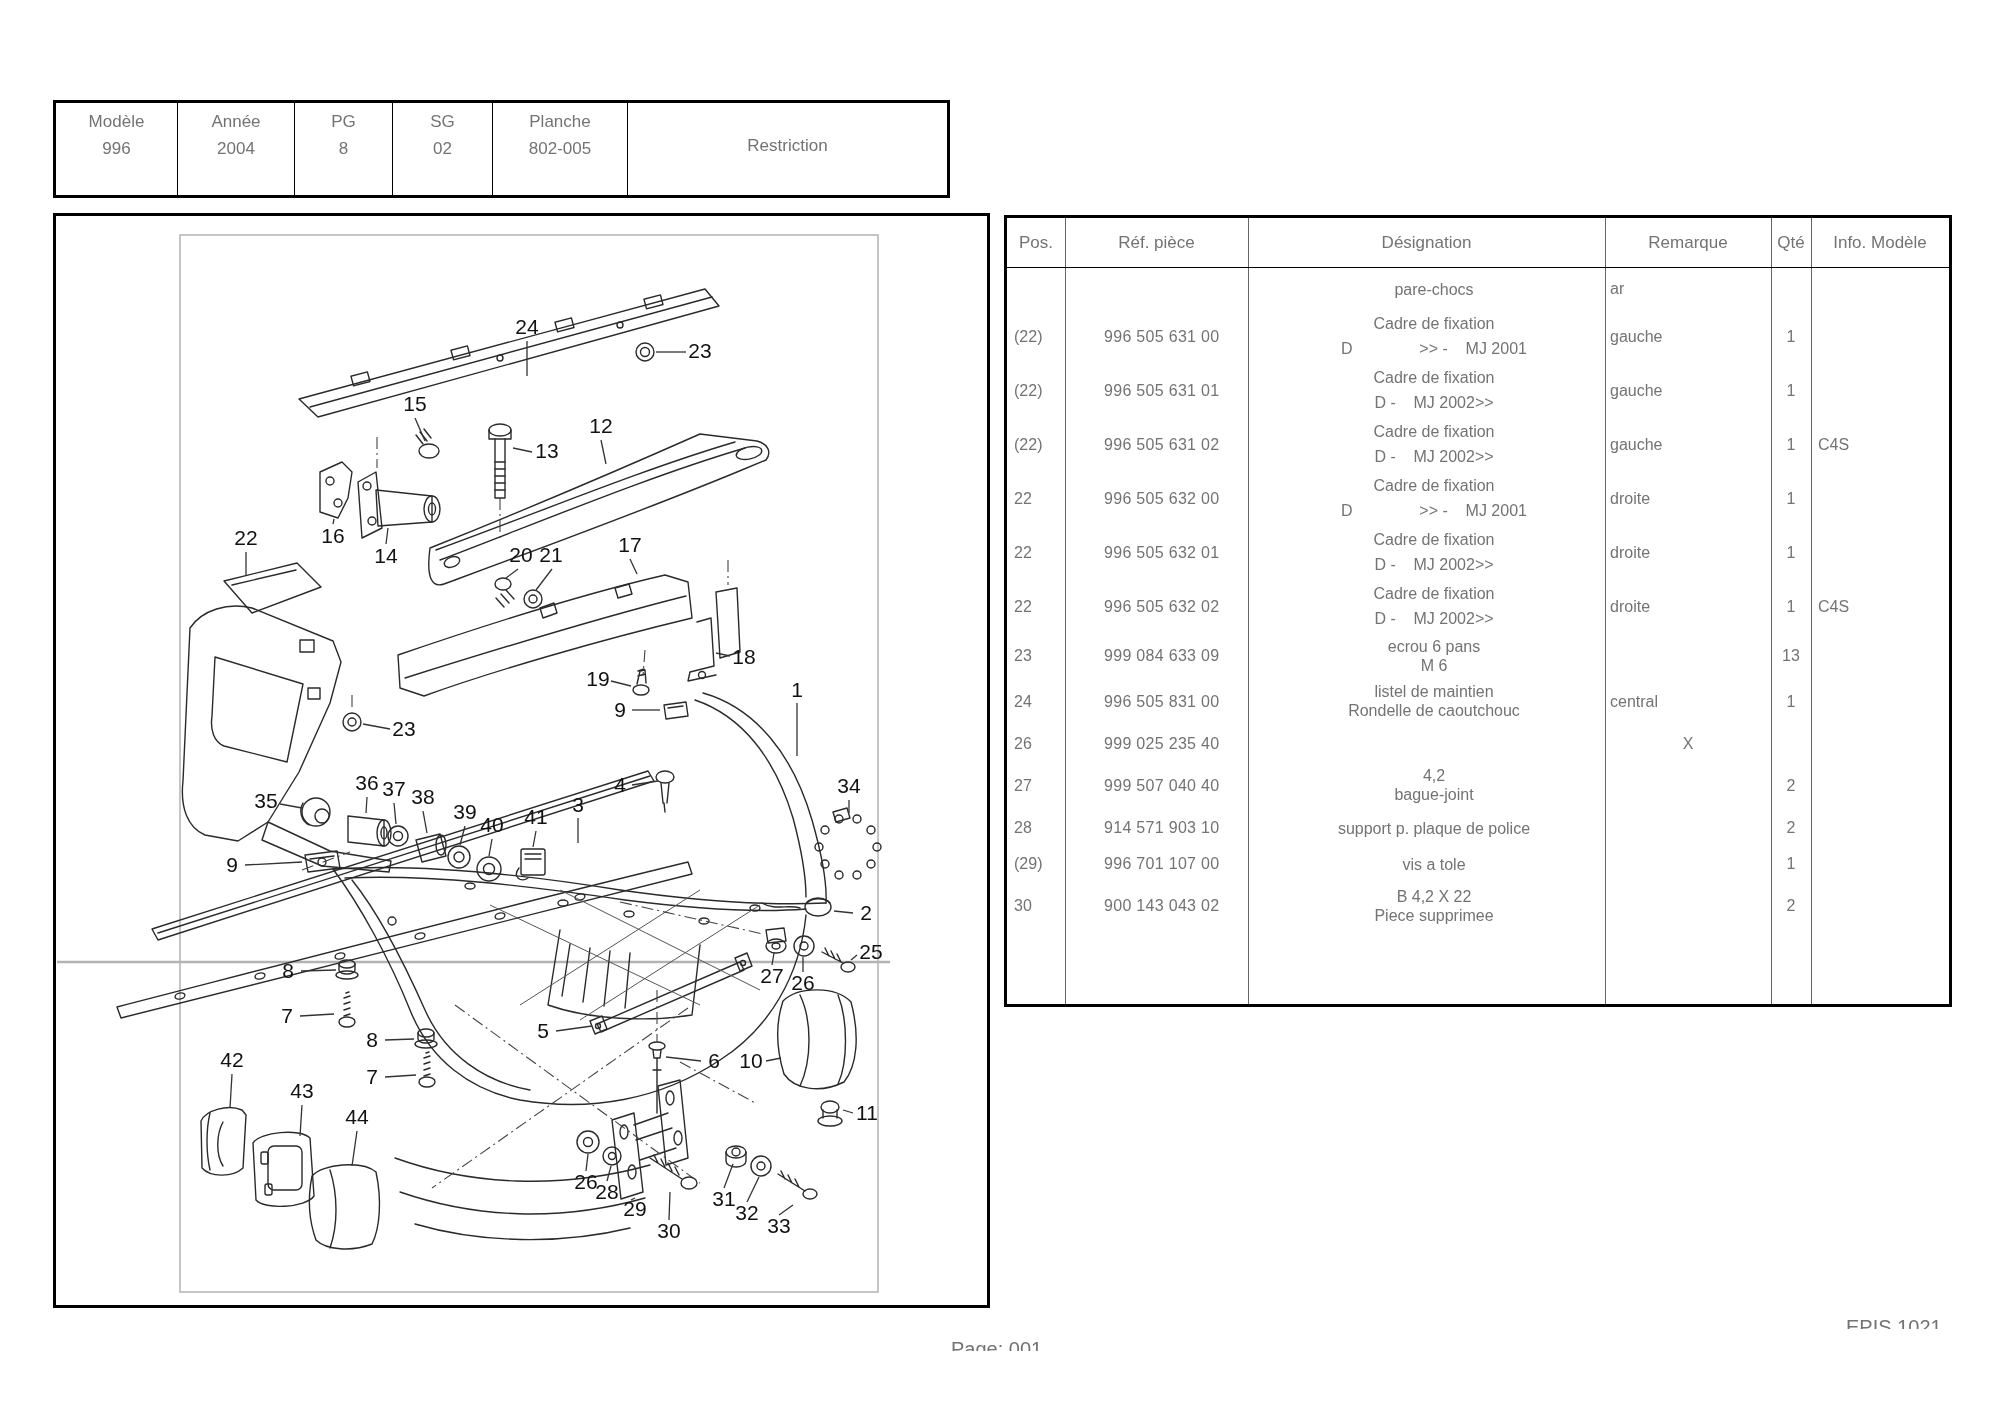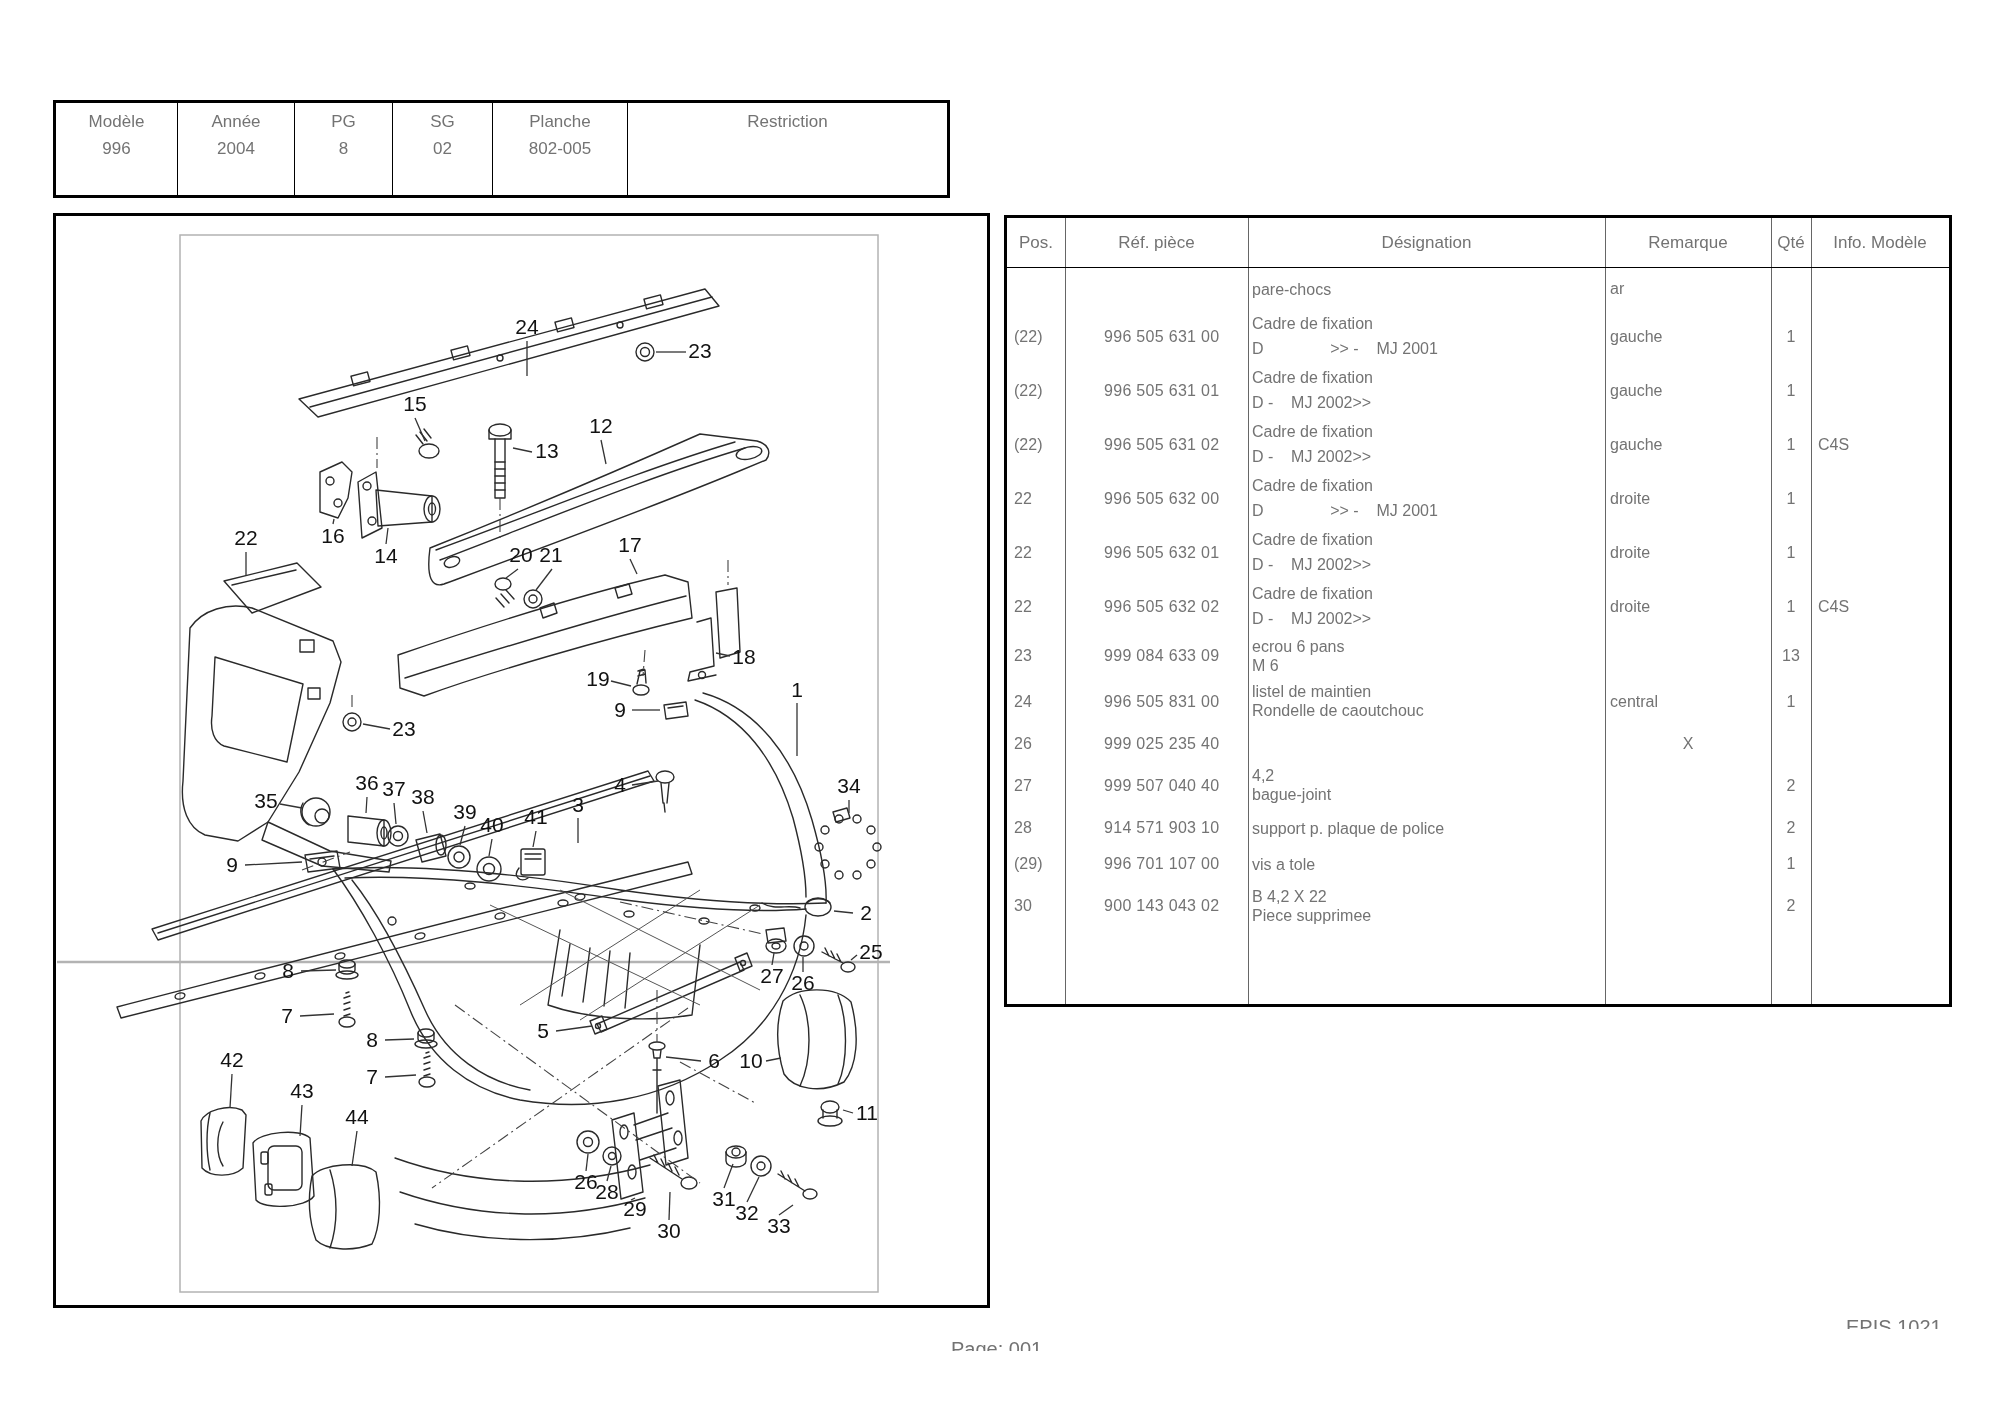--- a/index.html
+++ b/index.html
@@ -4,21 +4,21 @@
 <style>
   html,body{margin:0;padding:0;background:#fff;}
   .page{position:relative;width:2000px;height:1414px;background:#fff;overflow:hidden;
         font-family:"Liberation Sans",sans-serif;color:#737373;}
 
   
   .hdrbox{position:absolute;left:53px;top:100px;width:897px;height:98px;
           border:3px solid #000;display:flex;box-sizing:border-box;background:#fff;}
   .hcol{border-right:1px solid #000;box-sizing:border-box;display:flex;flex-direction:column;
         align-items:center;padding-top:9px;gap:7px;font-size:17px;}
-  .hcol:last-child{border-right:none;}
+  .hcol:last-child{border-right:none;margin-top:24px;}
   .w0{width:122px}.w1{width:117px}.w2{width:98px}.w3{width:100px}.w4{width:135px}.w5{flex:1}
   .hval{font-size:17px;}
 
   
   .dpanel{position:absolute;left:53px;top:213px;width:937px;height:1095px;
           border:3px solid #000;box-sizing:border-box;background:#fff;}
   .dpanel svg{position:absolute;left:0;top:0;width:931px;height:1089px;}
   .plabel{font-family:"Liberation Sans",sans-serif;font-size:21px;fill:#111;}
 
   
@@ -28,21 +28,21 @@
   .cl0{left:58px}.cl1{left:241px}.cl2{left:598px}.cl3{left:764px}.cl4{left:804px}
   .pt-head{position:relative;height:50px;border-bottom:1px solid #000;box-sizing:border-box;
            display:grid;grid-template-columns:58px 183px 357px 166px 40px auto;
            align-items:center;font-size:17px;}
   .pt-head div{text-align:center;}
   .rows{position:relative;}
   .prow{display:grid;grid-template-columns:58px 183px 357px 166px 40px auto;font-size:16px;}
   .cell{display:flex;flex-direction:column;justify-content:center;box-sizing:border-box;}
   .c-pos{padding-left:7px;}
   .c-ref{padding-left:11px;letter-spacing:.3px;margin-left:28px;}
-  .c-des{padding-left:4px;white-space:pre;line-height:19px;}
+  .c-des{padding-left:15px;white-space:pre;line-height:19px;text-align:center;}
   .sp .c-des{justify-content:space-between;padding-top:4px;padding-bottom:6px;}
   .c-rem{padding-left:5px;}
   .c-qte{align-items:center;}
   .c-info{padding-left:7px;}
 
   
   .pageno{position:absolute;left:951px;top:1338px;font-size:20px;height:13px;overflow:hidden;}
   .epis{position:absolute;left:1846px;top:1316px;font-size:20px;height:13px;overflow:hidden;}
 </style>
 </head>

